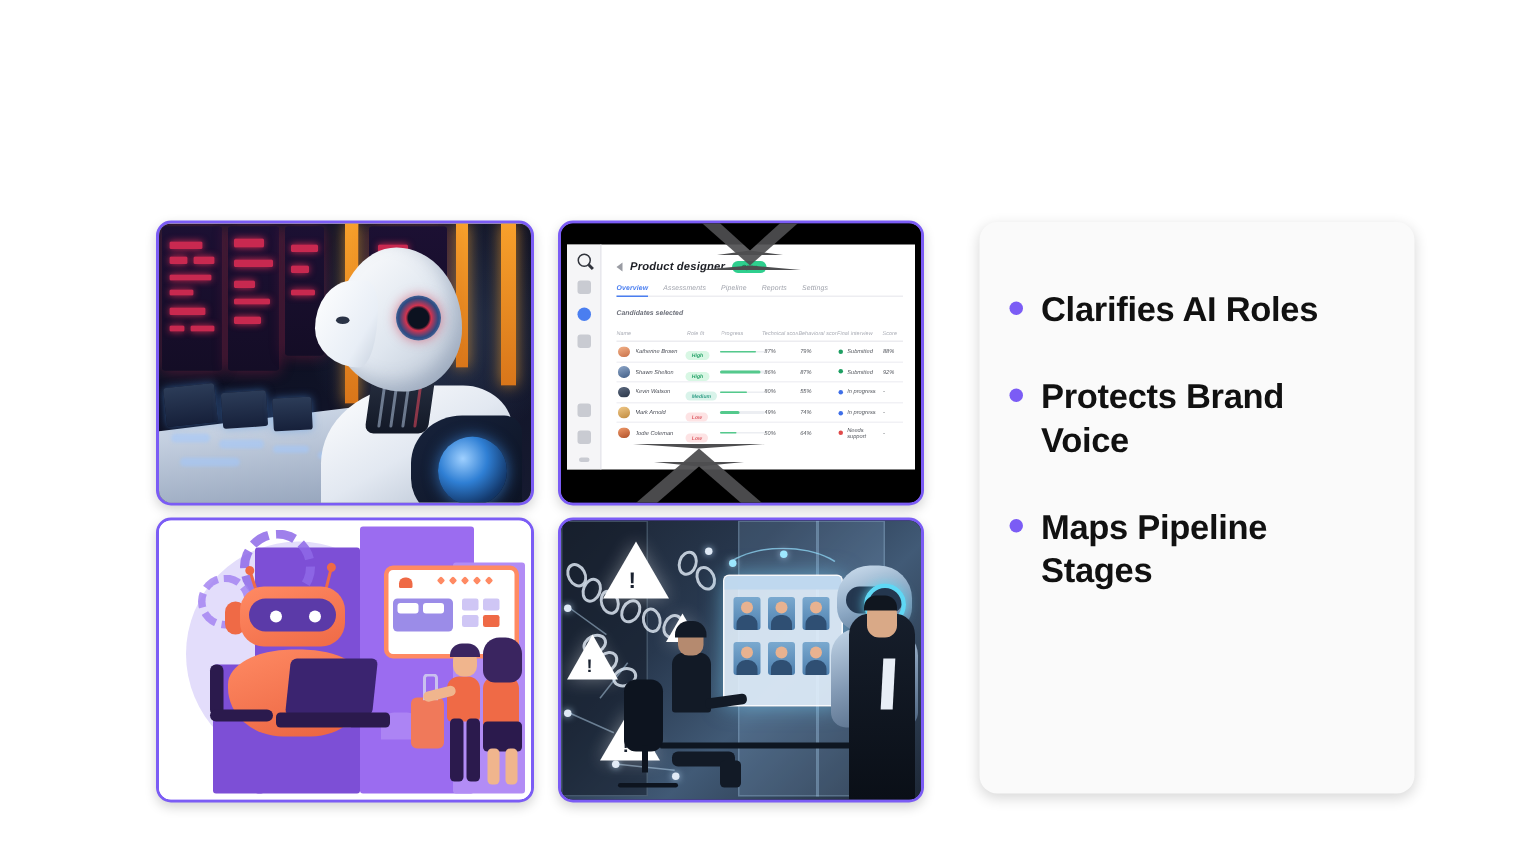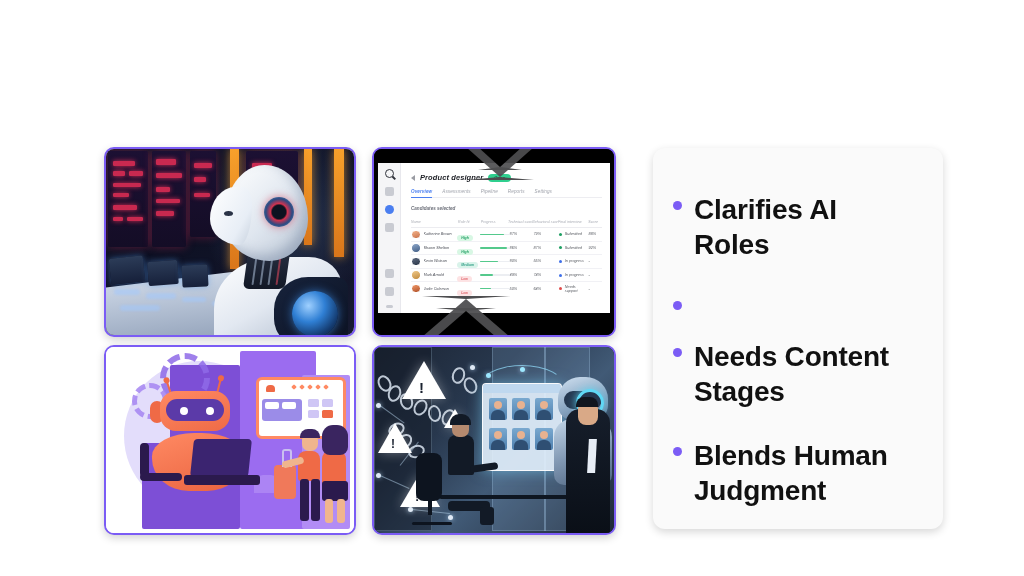--- a/index.html
+++ b/index.html
@@ -452,21 +452,21 @@
     display: flex;
     align-items: flex-start;
     gap: 12px;
     margin-bottom: 29px;
   }
   .bullet-dot {
     width: 9px; height: 9px; border-radius: 50%;
     background: #7B5CF5; flex: none; margin-top: 9px;
   }
   .bullet-text {
-    font-size: 28px;
+    font-size: 23px;
     font-weight: 700;
     color: #111111;
     line-height: 1.26;
     letter-spacing: -0.2px;
     max-width: 215px;
   }
 </style>
 </head>
 <body>
 
@@ -827,25 +827,22 @@
   </div>
 
   <div class="bullets-panel">
     <ul class="bullet-list">
       <li class="bullet-item">
         <span class="bullet-dot"></span>
         <span class="bullet-text">Clarifies AI Roles</span>
       </li>
       <li class="bullet-item">
         <span class="bullet-dot"></span>
+        <span class="bullet-text">Protects Brand Voice</span>
       </li>
       <li class="bullet-item">
         <span class="bullet-dot"></span>
-        <span class="bullet-text">Needs Content Stages</span>
-      </li>
-      <li class="bullet-item">
-        <span class="bullet-dot"></span>
-        <span class="bullet-text">Blends Human Judgment</span>
+        <span class="bullet-text">Maps Pipeline Stages</span>
       </li>
     </ul>
   </div>
 
 </div>
 
 </body></html>

